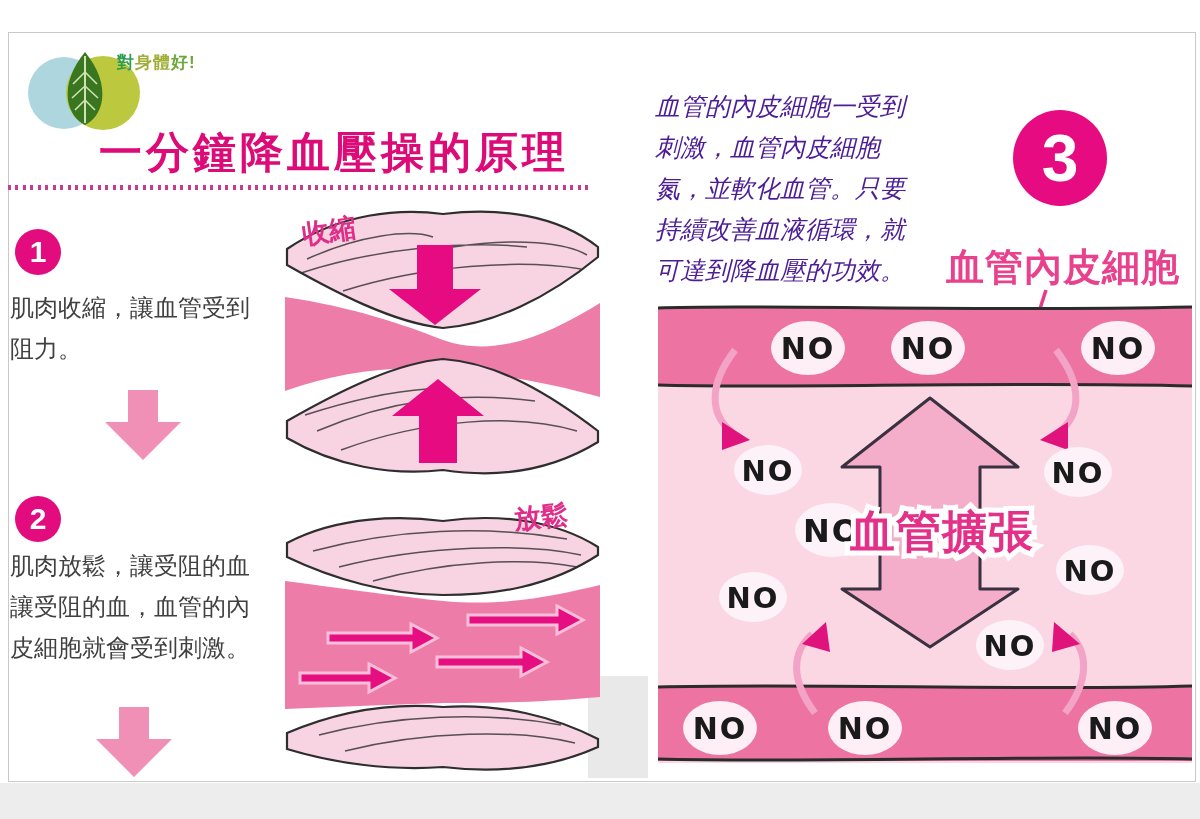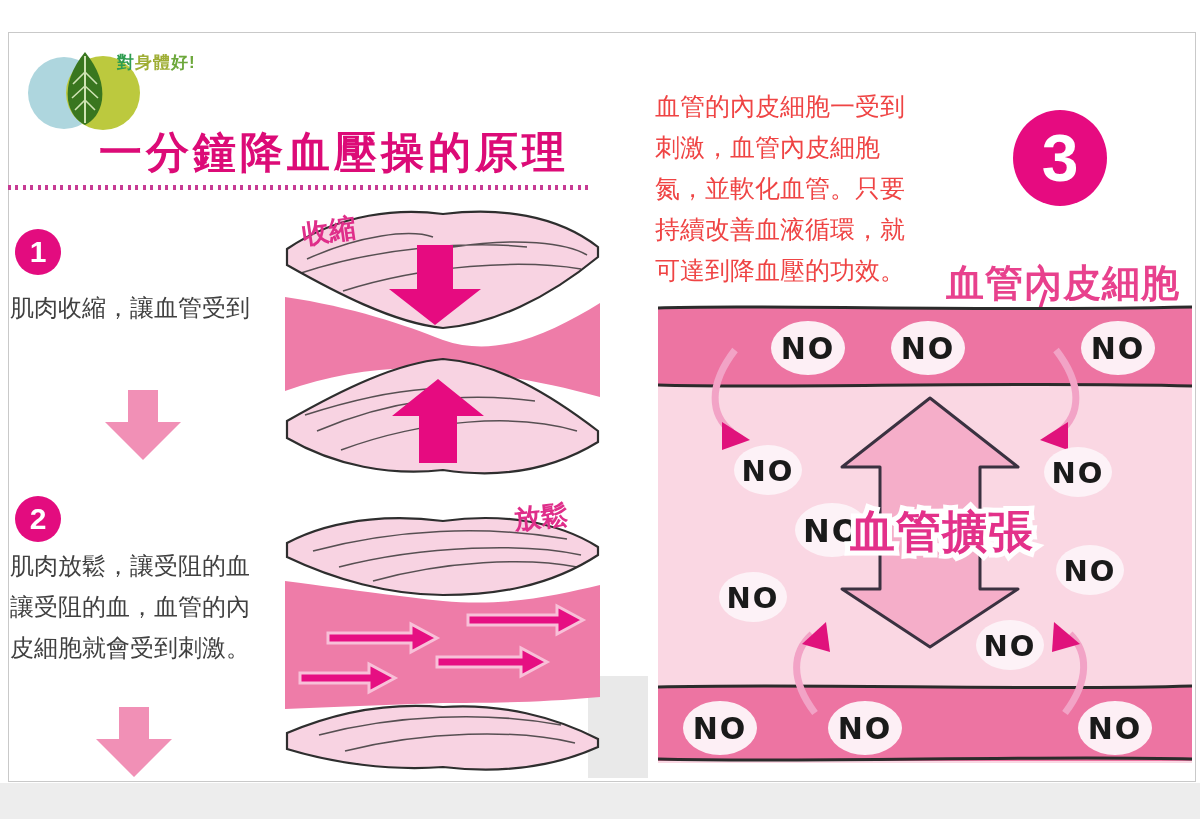--- a/index.html
+++ b/index.html
@@ -26,25 +26,25 @@
          font-size:30px;font-weight:bold;display:flex;align-items:center;justify-content:center;}
   .badge1{left:15px;top:229px;} .badge2{left:15px;top:496px;}
   .step-text{font-size:24px;line-height:41px;color:#404040;}
   .step1-text{left:10px;top:287px;width:280px;}
   .step2-text{left:10px;top:545px;width:292px;}
 
   .flow-label{font-size:27px;font-weight:bold;color:#df2e8a;}
   .label-contract{left:302px;top:213px;transform:rotate(-8deg);}
   .label-relax{left:514px;top:499px;transform:rotate(-6deg);}
 
-  .para{left:655px;top:86px;font-size:25px;line-height:41px;color:#ef4444;}
+  .para{left:655px;top:86px;font-size:25px;line-height:41px;color:#4c1d95;font-style:italic;}
 
   .badge3{left:1013px;top:110px;width:94px;height:96px;border-radius:50%;background:#e60b80;
           color:#fff;font-size:66px;font-weight:bold;display:flex;align-items:center;justify-content:center;}
-  .callout{left:946px;top:242px;font-size:38px;font-weight:bold;color:#e8418d;letter-spacing:1px;margin-top:16px;}
+  .callout{left:946px;top:242px;font-size:38px;font-weight:bold;color:#e8418d;letter-spacing:1px;}
 
   svg text{font-family:"DejaVu Sans","Liberation Sans",sans-serif;}
 </style>
 </head>
 <body>
 
 <div class="page">
 
   <div class="abs bottom-strip"></div>
   <div class="abs panel"></div>
@@ -60,20 +60,21 @@
   <div class="abs tagline">
     <span class="tag-green">對</span><span class="tag-olive">身體</span><span class="tag-mix">好!</span>
   </div>
 
   <div class="abs title">一分鐘降血壓操的原理</div>
   <div class="abs dotted"></div>
 
   <div class="abs badge badge1">1</div>
   <div class="abs step-text step1-text">
     <div>肌肉收縮，讓血管受到</div>
+    <div>阻力。</div>
   </div>
   <svg class="abs" style="left:105px;top:390px;" width="76" height="70" viewBox="0 0 76 70">
     <polygon points="23,0 53,0 53,32 76,32 38,70 0,32 23,32" fill="#f190b6"></polygon>
   </svg>
 
   <div class="abs badge badge2">2</div>
   <div class="abs step-text step2-text">
     <div>肌肉放鬆，讓受阻的血</div>
     <div>讓受阻的血，血管的內</div>
     <div>皮細胞就會受到刺激。</div>

